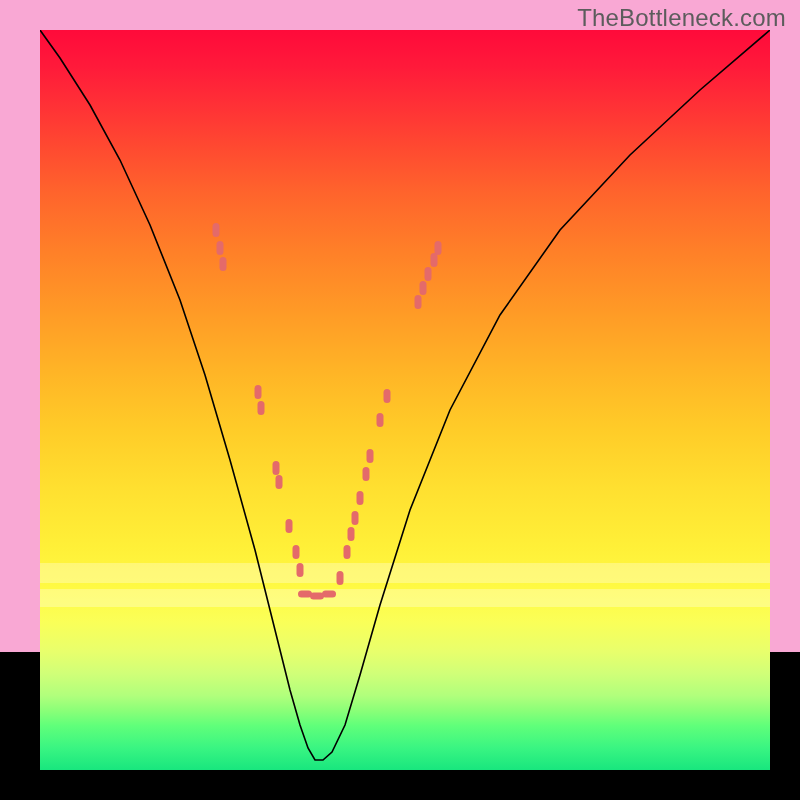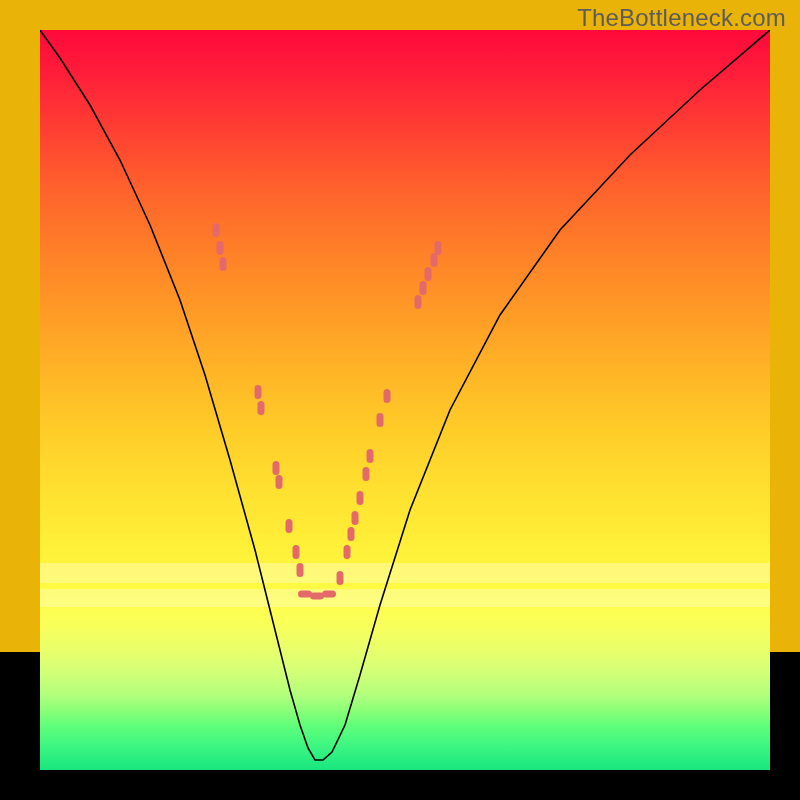--- a/index.html
+++ b/index.html
@@ -10,21 +10,21 @@
     background: #000;
     overflow: hidden;
     font-family: Arial, Helvetica, sans-serif;
   }
   .frame {
     position: absolute;
     left: 0;
     top: 0;
     width: 800px;
     height: 652px;
-    background: #eab308;
+    background: #f9a8d4;
   }
   .plot {
     position: absolute;
     left: 40px;
     top: 30px;
     width: 730px;
     height: 740px;
     overflow: hidden;
   }
   .gradient {

